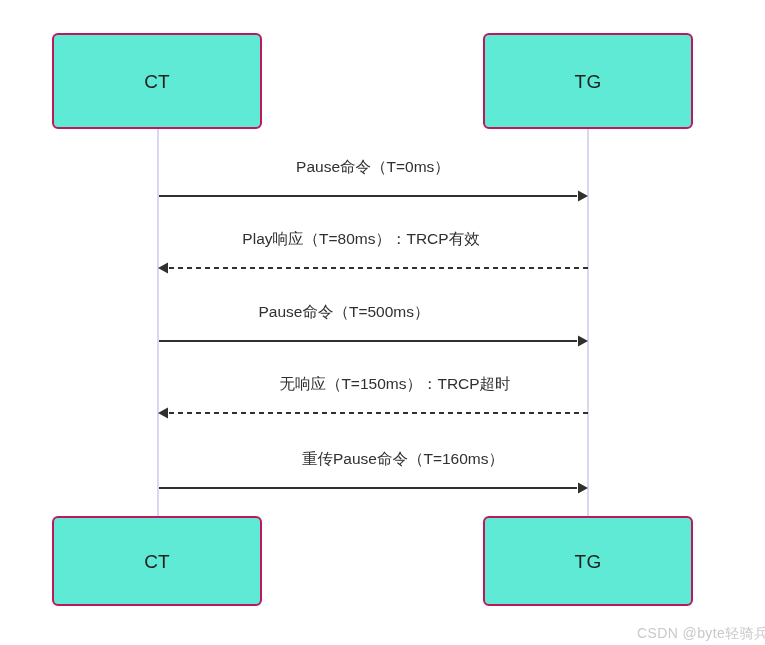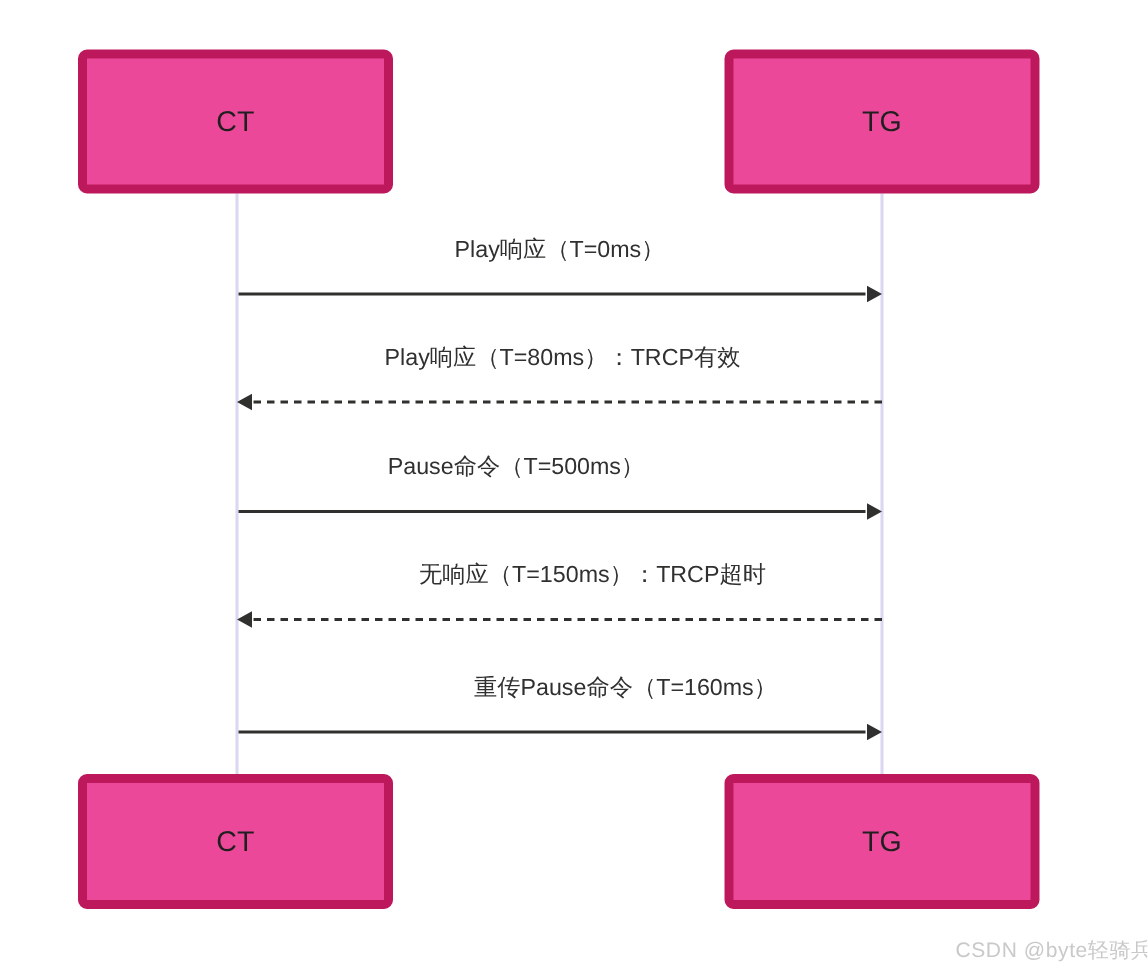--- a/index.html
+++ b/index.html
@@ -15,22 +15,22 @@
     width: 765px;
     height: 645px;
     background: #ffffff;
     overflow: hidden;
   }
 
   
   .participant-box {
     position: absolute;
     box-sizing: border-box;
-    background: #ec4899;
-    border: 6px solid #be185d;
+    background: #5eead4;
+    border: 2px solid #be185d;
     border-radius: 6px;
     display: flex;
     align-items: center;
     justify-content: center;
     text-align: right;
   }
   .participant-label {
     font-size: 19px;
     color: #1f1f1f;
     font-family: "Liberation Sans", "DejaVu Sans", sans-serif;
@@ -83,29 +83,29 @@
   <div class="lifeline" style="left:587px; top:129px; height:387px;"></div>
 
   <div class="participant-box" style="left:52px; top:33px; width:210px; height:96px;">
     <span class="participant-label">CT</span>
   </div>
   <div class="participant-box" style="left:483px; top:33px; width:210px; height:96px;">
     <span class="participant-label">TG</span>
   </div>
 
   <div class="message">
-    <div class="message-label" style="left:158px; top:158px; width:430px;">Play响应（T=0ms）</div>
+    <div class="message-label" style="left:158px; top:158px; width:430px;">Pause命令（T=0ms）</div>
     <svg class="msg-svg" style="left:158px; top:190px;" width="430" height="12" viewBox="0 0 430 12">
       <line x1="1" y1="6" x2="419" y2="6" stroke="#30302f" stroke-width="2"></line>
       <polygon points="420,0.5 430,6 420,11.5" fill="#30302f"></polygon>
     </svg>
   </div>
 
   <div class="message">
-    <div class="message-label" style="left:174px; top:230px; width:402px;">Play响应（T=80ms）：TRCP有效</div>
+    <div class="message-label" style="left:160px; top:230px; width:402px;">Play响应（T=80ms）：TRCP有效</div>
     <svg class="msg-svg" style="left:158px; top:262px;" width="430" height="12" viewBox="0 0 430 12">
       <line x1="11" y1="6" x2="430" y2="6" stroke="#30302f" stroke-width="2" stroke-dasharray="5,4"></line>
       <polygon points="10,0.5 10,11.5 0,6" fill="#30302f"></polygon>
     </svg>
   </div>
 
   <div class="message">
     <div class="message-label" style="left:158px; top:303px; width:372px;">Pause命令（T=500ms）</div>
     <svg class="msg-svg" style="left:158px; top:335px;" width="430" height="12" viewBox="0 0 430 12">
       <line x1="1" y1="6" x2="419" y2="6" stroke="#30302f" stroke-width="2"></line>
@@ -115,21 +115,21 @@
 
   <div class="message">
     <div class="message-label" style="left:158px; top:375px; width:474px;">无响应（T=150ms）：TRCP超时</div>
     <svg class="msg-svg" style="left:158px; top:407px;" width="430" height="12" viewBox="0 0 430 12">
       <line x1="11" y1="6" x2="430" y2="6" stroke="#30302f" stroke-width="2" stroke-dasharray="5,4"></line>
       <polygon points="10,0.5 10,11.5 0,6" fill="#30302f"></polygon>
     </svg>
   </div>
 
   <div class="message">
-    <div class="message-label" style="left:158px; top:450px; width:518px;">重传Pause命令（T=160ms）</div>
+    <div class="message-label" style="left:144px; top:450px; width:518px;">重传Pause命令（T=160ms）</div>
     <svg class="msg-svg" style="left:158px; top:482px;" width="430" height="12" viewBox="0 0 430 12">
       <line x1="1" y1="6" x2="419" y2="6" stroke="#30302f" stroke-width="2"></line>
       <polygon points="420,0.5 430,6 420,11.5" fill="#30302f"></polygon>
     </svg>
   </div>
 
   <div class="participant-box" style="left:52px; top:516px; width:210px; height:90px;">
     <span class="participant-label">CT</span>
   </div>
   <div class="participant-box" style="left:483px; top:516px; width:210px; height:90px;">

